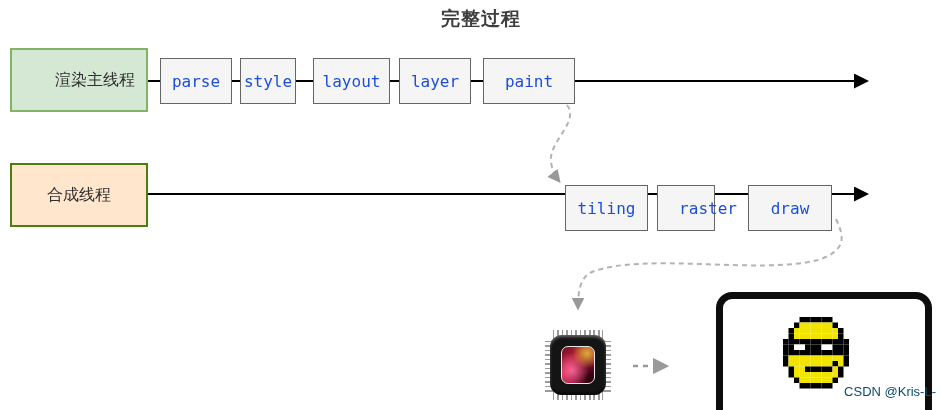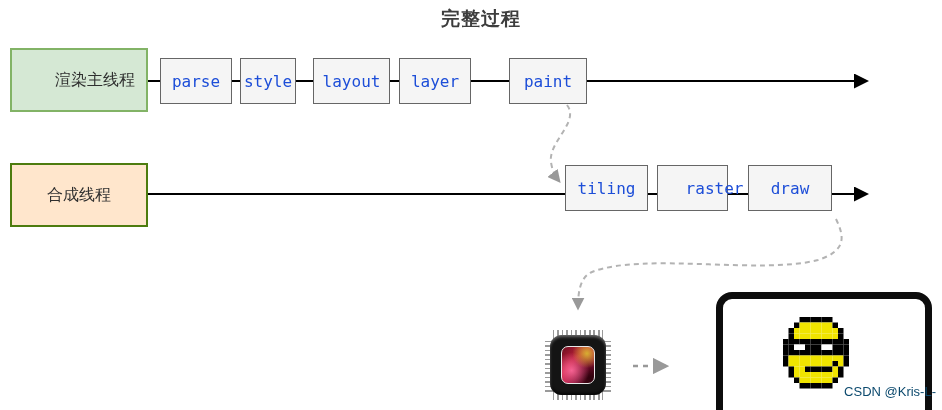--- a/index.html
+++ b/index.html
@@ -21,28 +21,28 @@
   .lane-label.green{top:48px;background:#d5e8d4;border:2px solid #82b366;padding-left:32px;}
   .lane-label.orange{top:163px;background:#ffe6cc;border:2px solid #4d7c0f;}
   
   .step{
     position:absolute;height:46px;z-index:2;box-sizing:border-box;
     background:#f5f5f5;border:1.5px solid #666666;
     display:flex;align-items:center;justify-content:center;
     font-family:"DejaVu Sans Mono",monospace;font-size:16px;color:#1d4ed8;
   }
   .row-main .step{top:58px;}
-  .row-comp .step{top:165px;}
+  .row-comp .step{top:185px;}
   #step-parse {left:160px;width:72px;}
   #step-style {left:240px;width:56px;}
   #step-layout{left:313px;width:77px;}
   #step-layer {left:399px;width:72px;}
-  #step-paint {left:483px;width:78px;margin-left:26px;}
+  #step-paint {left:483px;width:92px;}
   #step-tiling{left:565px;width:83px;}
-  #step-raster{left:657px;width:71px;padding-left:44px;}
+  #step-raster{left:657px;width:58px;padding-left:44px;}
   #step-draw  {left:748px;width:84px;}
   
   .chip{position:absolute;left:545px;top:330px;width:66px;height:70px;z-index:2;}
   .chip .pins-h{position:absolute;left:8px;right:8px;top:0;bottom:0;
     background:repeating-linear-gradient(90deg,#9a9a9a 0 1.5px,transparent 1.5px 4.5px);}
   .chip .pins-v{position:absolute;top:8px;bottom:8px;left:0;right:0;
     background:repeating-linear-gradient(0deg,#9a9a9a 0 1.5px,transparent 1.5px 4.5px);}
   .chip .body{position:absolute;inset:5px;background:#141414;border-radius:12px;
     box-shadow:inset 0 2px 3px rgba(255,255,255,.35), inset 0 -2px 3px rgba(0,0,0,.8);}
   .chip .art{position:absolute;inset:11px;border-radius:7px;border:1px solid #e8e8e8;

